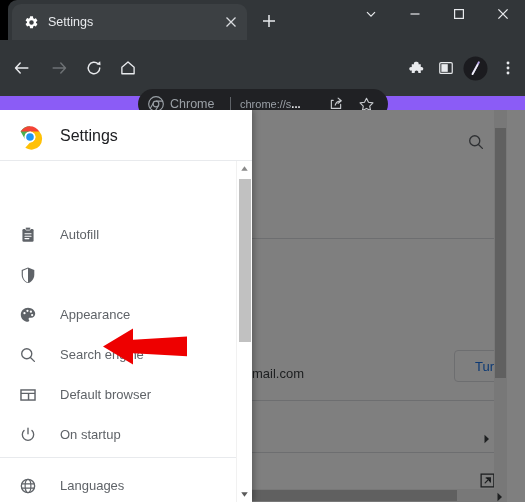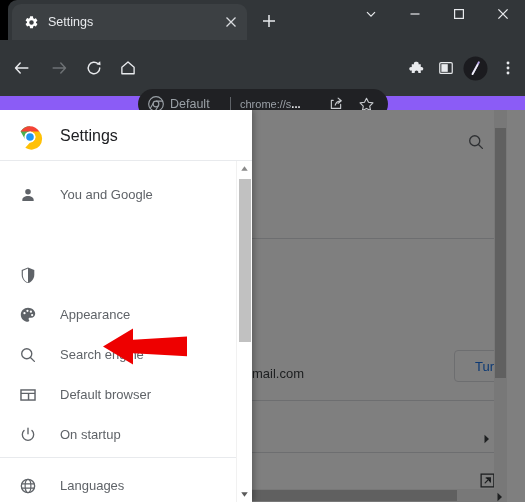--- a/index.html
+++ b/index.html
@@ -411,21 +411,21 @@
     </div>
 
     <div class="omnibox">
       <span class="omni-favicon">
         <svg width="16" height="16" viewBox="0 0 24 24">
           <circle cx="12" cy="12" r="11" fill="none" stroke="#9aa0a6" stroke-width="1.7"></circle>
           <circle cx="12" cy="12" r="4.3" fill="none" stroke="#9aa0a6" stroke-width="1.7"></circle>
           <path stroke="#9aa0a6" stroke-width="1.7" d="M12 7.7h10.4M8.3 10.2L3.1 19M15.7 14.2l-5 8.6"></path>
         </svg>
       </span>
-      <span class="omni-chip">Default</span>
+      <span class="omni-chip">Chrome</span>
       <span class="omni-sep"></span>
       <span class="omni-url"><span>chrome://s</span><b>...</b></span>
 
       <span class="omni-action" style="left:188px;">
         <svg width="16" height="16" viewBox="0 0 20 20">
           <path fill="none" stroke="#c8cbcf" stroke-width="1.4" stroke-linecap="round" stroke-linejoin="round" d="M6.5 5.5H4.2v10h11.6v-5"></path>
           <path fill="none" stroke="#c8cbcf" stroke-width="1.4" stroke-linecap="round" stroke-linejoin="round" d="M9 11.5c1-3.4 3.4-5.2 7-5.4M12.6 2.6L16.6 6l-4 3.2"></path>
         </svg>
       </span>
       <span class="omni-action" style="left:218px;">
@@ -519,30 +519,31 @@
             <path fill="#ffc107" d="M41.3 14H24a10 10 0 0 1 0 20l-8.66 10A20 20 0 0 0 41.3 14z"></path>
             <circle cx="24" cy="24" r="10" fill="#ffffff"></circle>
             <circle cx="24" cy="24" r="7" fill="#2196f3"></circle>
           </svg>
         </span>
         <span class="drawer-title">Settings</span>
       </div>
 
       <div class="menu">
 
-        <div class="menu-item" style="top:14px;">
+
+        <div class="menu-item" style="top:54px;">
           <span class="menu-icon">
             <svg width="18" height="18" viewBox="0 0 20 20">
-              <circle cx="10" cy="6.3" r="3.1" fill="#5f6368"></circle>
-              <path fill="#5f6368" d="M10 11.2c-3.5 0-6.3 1.9-6.3 4.2v1.2h12.6v-1.2c0-2.3-2.8-4.2-6.3-4.2z"></path>
+              <rect x="3.8" y="3.2" width="12.4" height="14.4" rx="1.4" fill="#5f6368"></rect>
+              <rect x="7.3" y="1.4" width="5.4" height="3.2" rx="1" fill="#5f6368" stroke="#ffffff" stroke-width="0.8"></rect>
+              <path stroke="#ffffff" stroke-width="1.2" stroke-linecap="round" d="M6.6 8.6h6.8M6.6 11.3h6.8M6.6 14h4.4"></path>
             </svg>
           </span>
-          <span class="menu-label">You and Google</span>
-        </div>
-
+          <span class="menu-label">Autofill</span>
+        </div>
 
         <div class="menu-item" style="top:94px;">
           <span class="menu-icon">
             <svg width="18" height="18" viewBox="0 0 20 20">
               <path fill="#5f6368" d="M10 1.6l7 2.9v5.1c0 4.3-2.95 8.3-7 9.4-4.05-1.1-7-5.1-7-9.4V4.5z"></path>
               <path fill="#ffffff" d="M10 2.9v15.4c-3.3-1.1-5.7-4.5-5.7-8.1V5.4z"></path>
             </svg>
           </span>
         </div>
 

